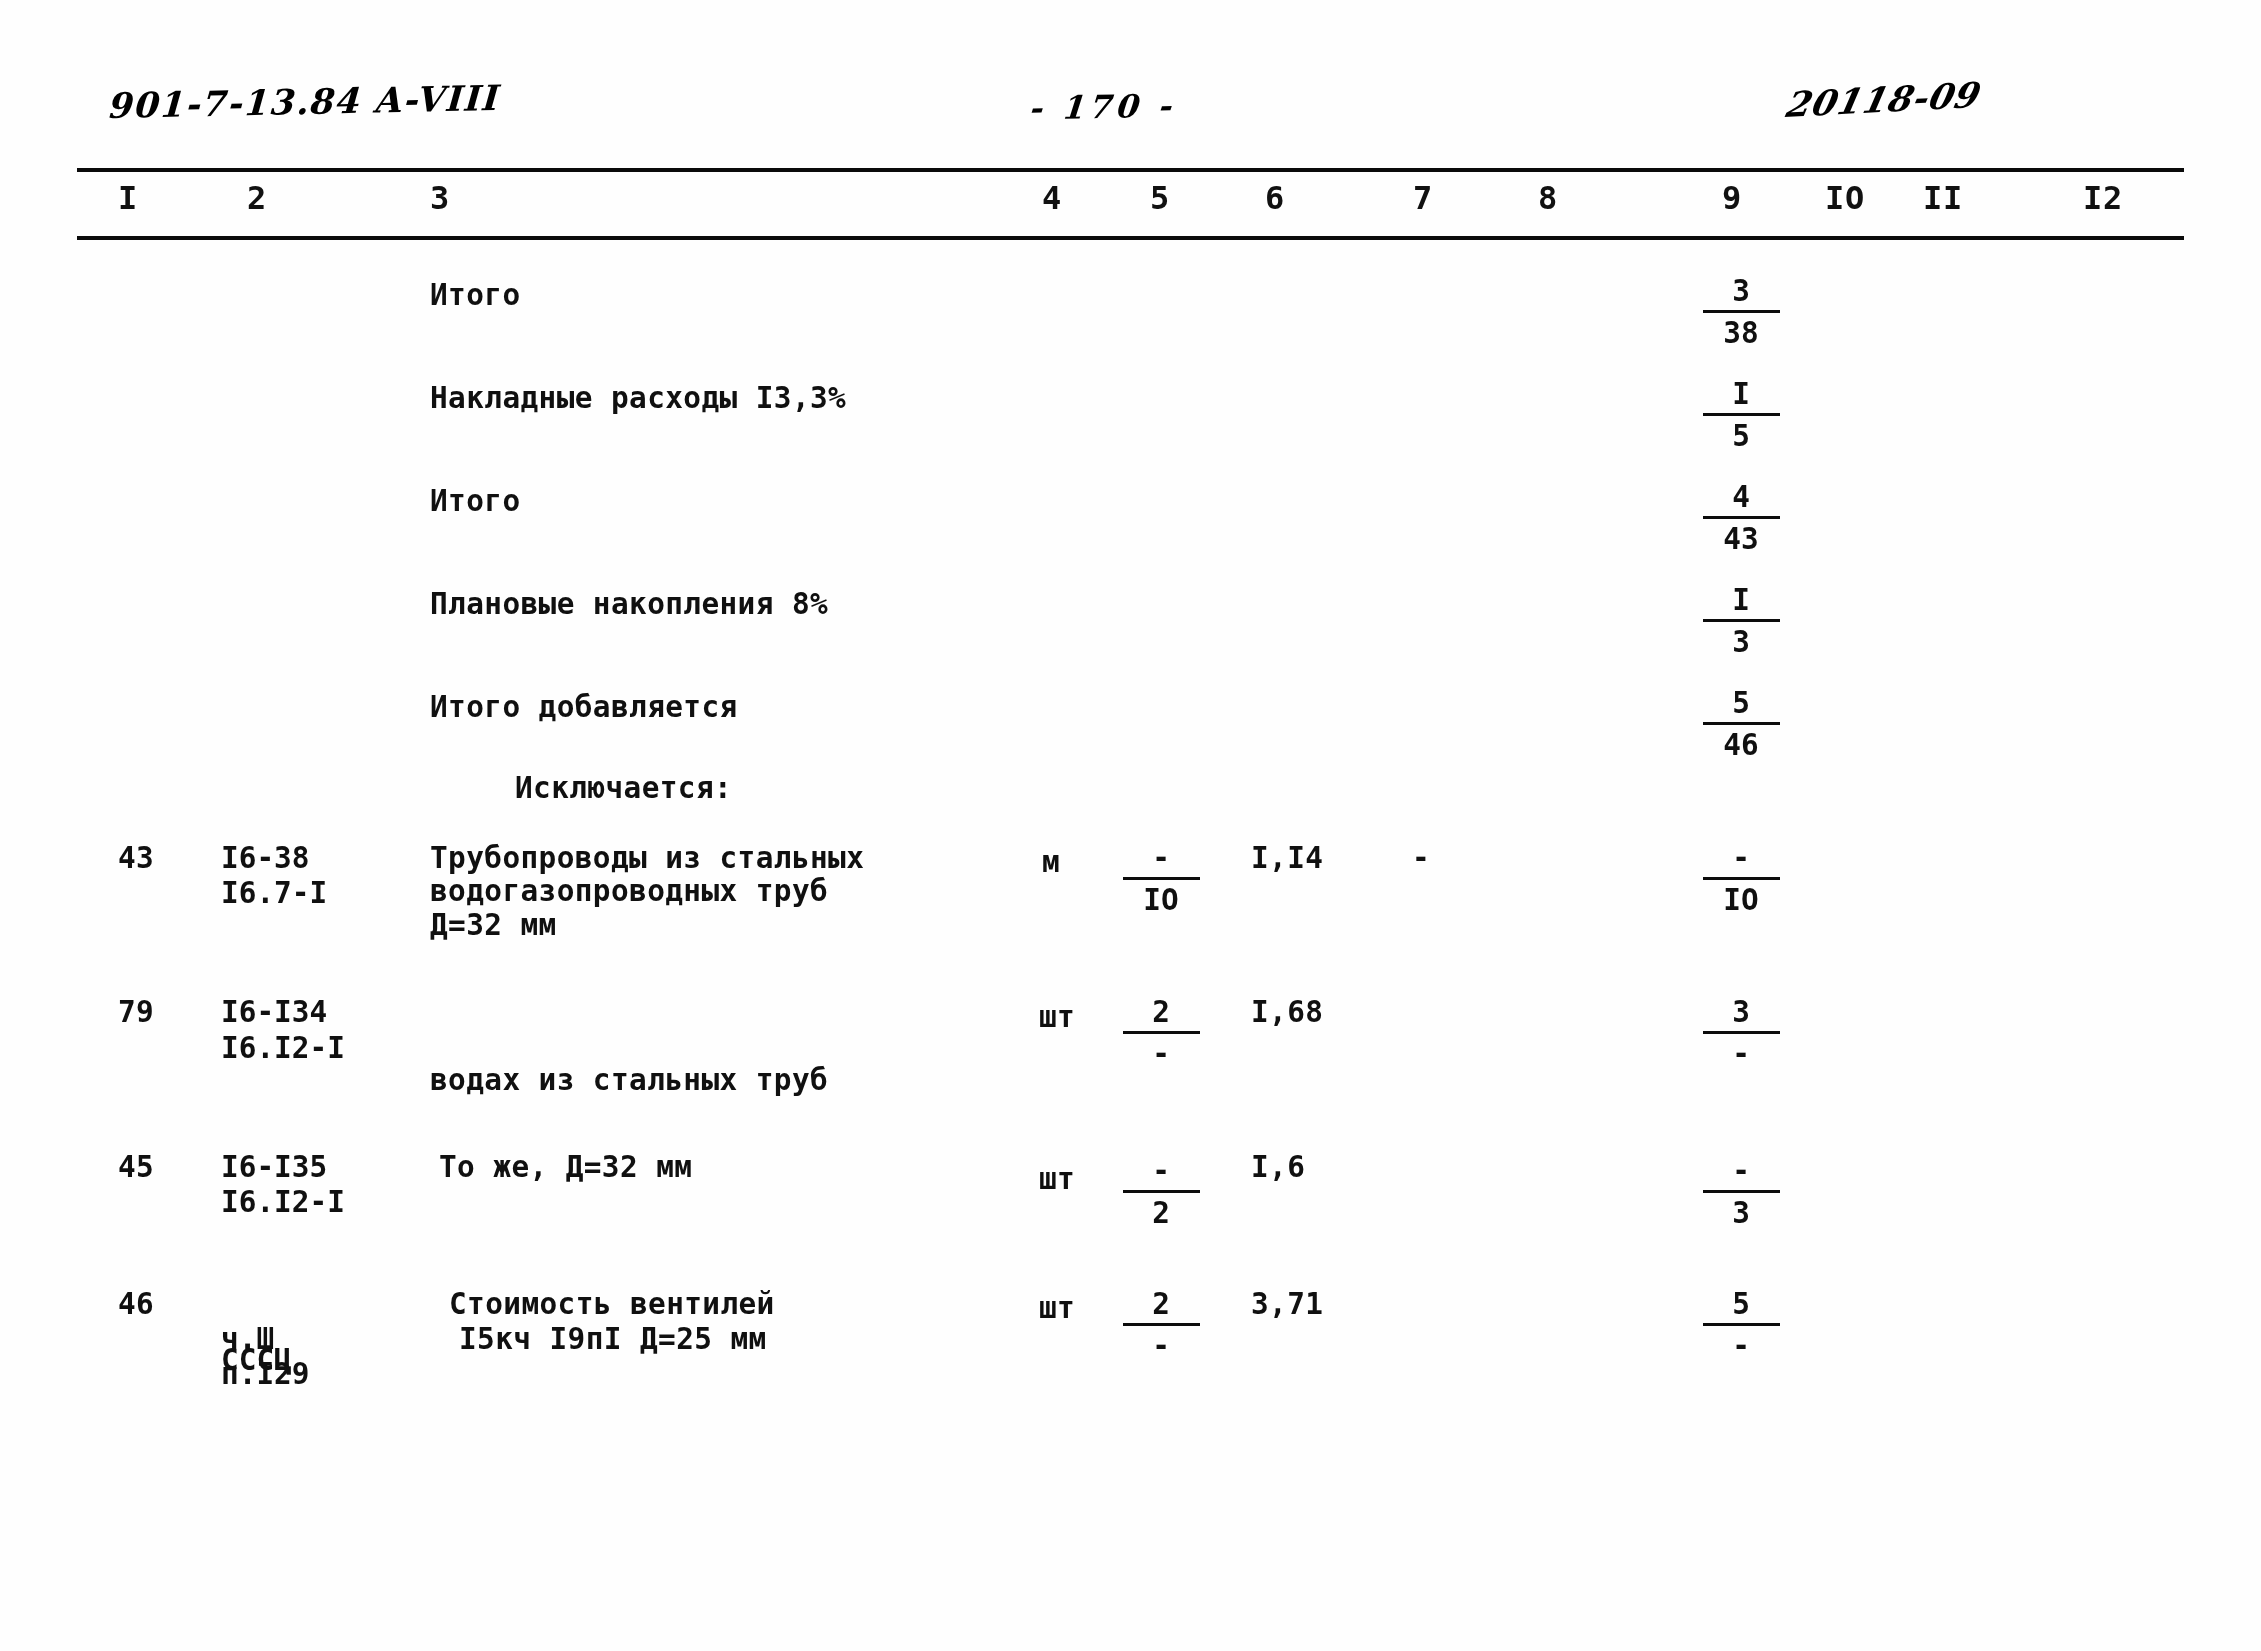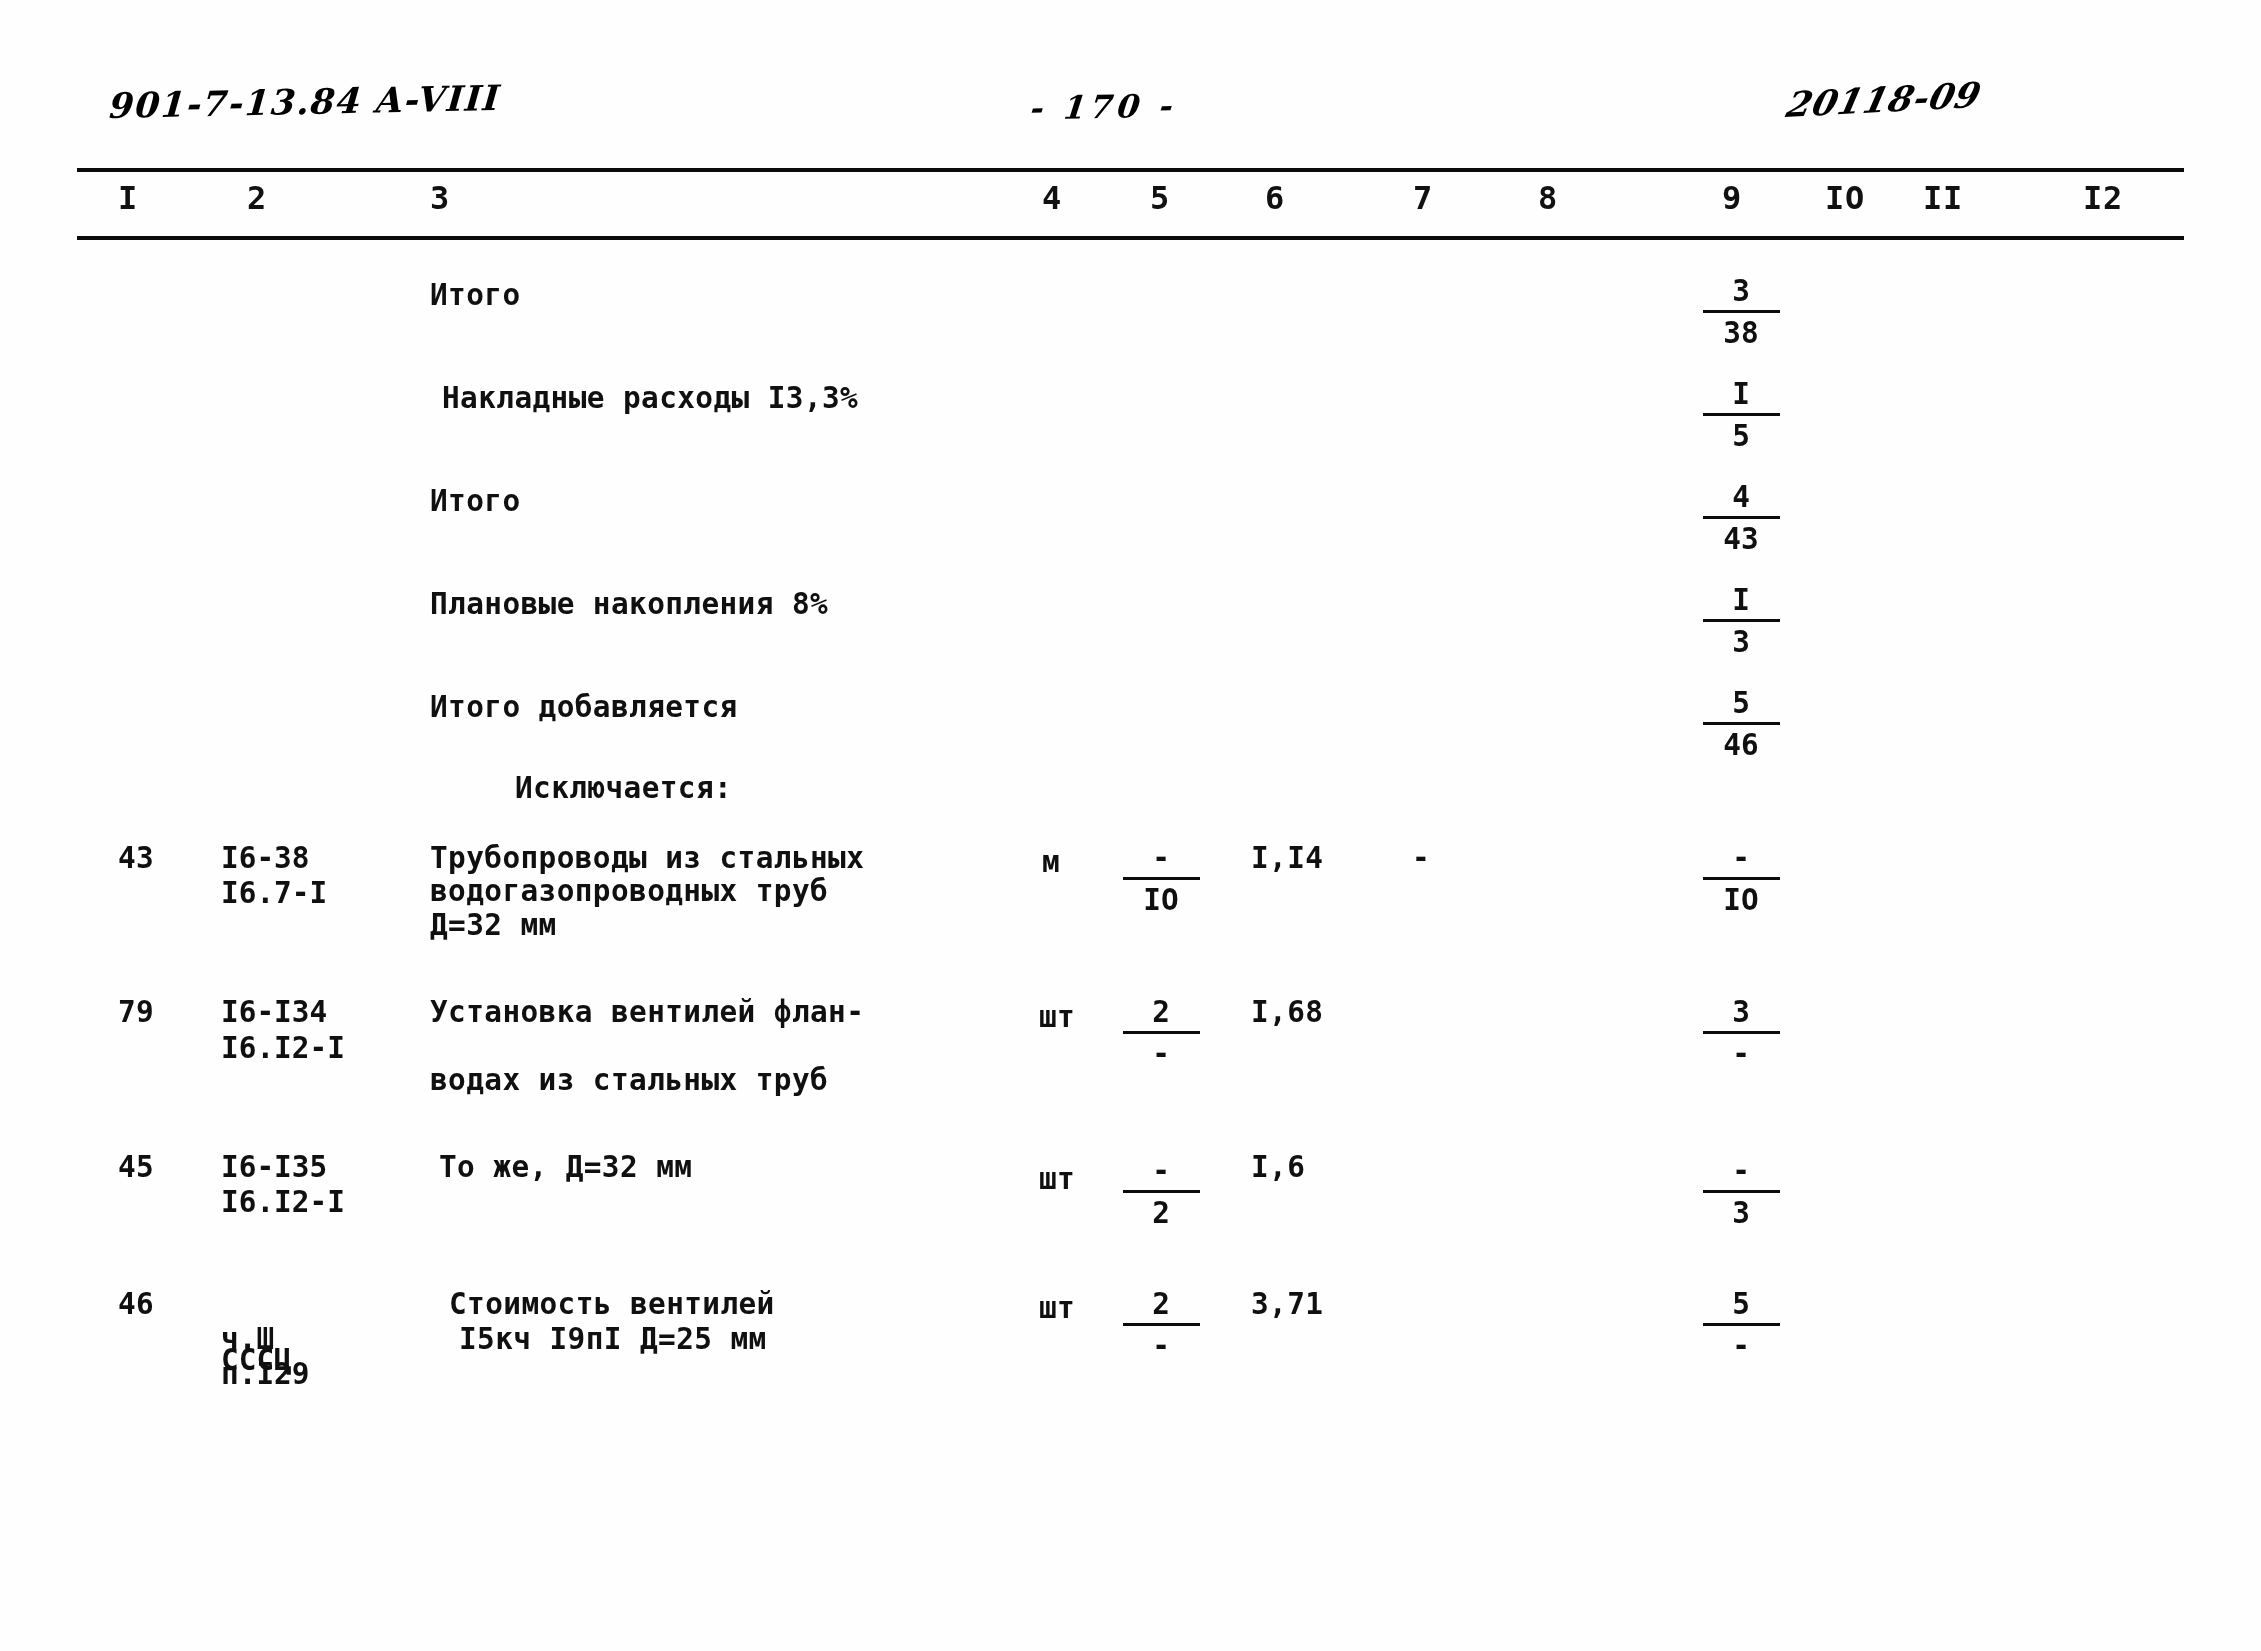--- a/index.html
+++ b/index.html
@@ -142,21 +142,21 @@
   <div class="colhead" style="left:1923px">II</div>
   <div class="colhead" style="left:2083px">I2</div>
 
   <div class="cell" style="left:430px; top:278px">Итого</div>
   <div class="frac" style="left:1693px; top:274px">
     <span class="num">3</span>
     <span class="bar"></span>
     <span class="den">38</span>
   </div>
 
-  <div class="cell" style="left:442px; top:381px">Накладные расходы I3,3%</div>
+  <div class="cell" style="left:430px; top:381px">Накладные расходы I3,3%</div>
   <div class="frac" style="left:1693px; top:377px">
     <span class="num">I</span>
     <span class="bar"></span>
     <span class="den">5</span>
   </div>
 
   <div class="cell" style="left:430px; top:484px">Итого</div>
   <div class="frac" style="left:1693px; top:480px">
     <span class="num">4</span>
     <span class="bar"></span>
@@ -195,21 +195,20 @@
   <div class="dashmark" style="left:1412px; top:841px">-</div>
   <div class="frac" style="left:1693px; top:841px">
     <span class="num">-</span>
     <span class="bar"></span>
     <span class="den">IO</span>
   </div>
 
   <div class="cell" style="left:118px; top:995px">79</div>
   <div class="cell narrow" style="left:221px; top:995px">I6-I34</div>
   <div class="cell narrow" style="left:221px; top:1031px">I6.I2-I</div>
-  <div class="cell" style="left:430px; top:995px">Установка вентилей флан-</div>
   <div class="cell" style="left:430px; top:1063px">водах из стальных труб</div>
   <div class="cell" style="left:1039px; top:1000px">шт</div>
   <div class="frac" style="left:1113px; top:995px">
     <span class="num">2</span>
     <span class="bar"></span>
     <span class="den">-</span>
   </div>
   <div class="cell" style="left:1251px; top:995px">I,68</div>
   <div class="dashmark" style="left:1412px; top:995px"></div>
   <div class="frac" style="left:1693px; top:995px">

